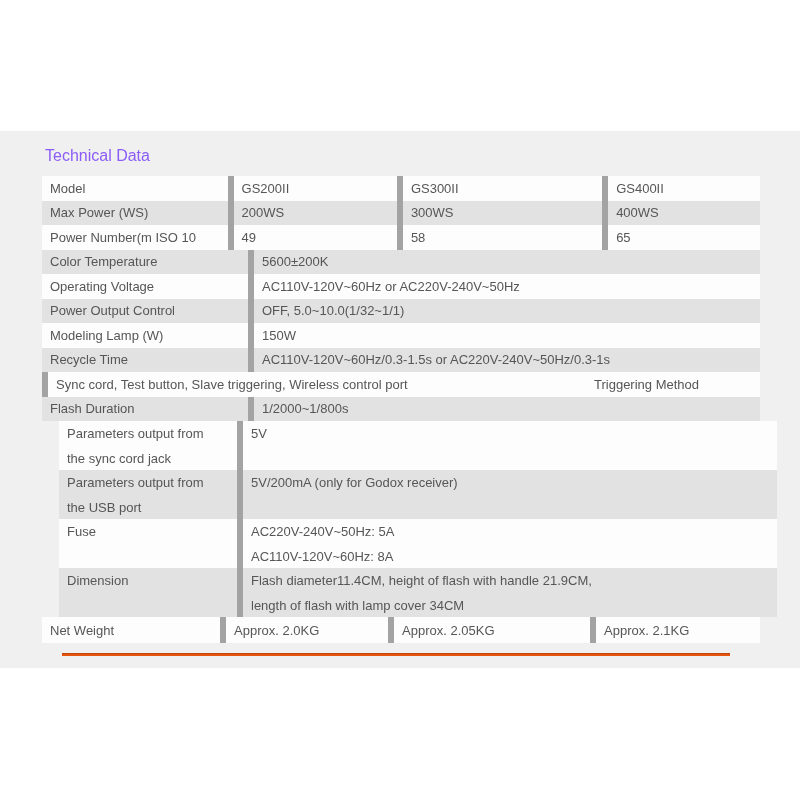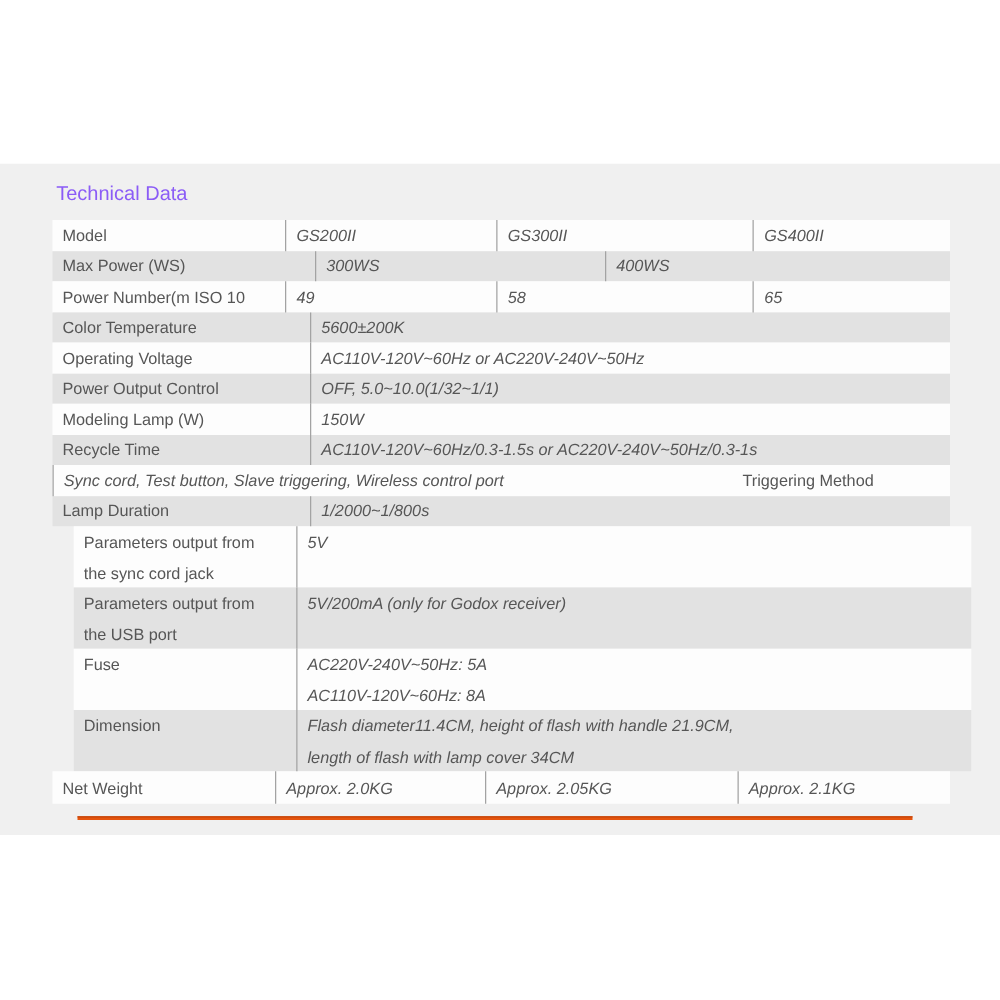--- a/index.html
+++ b/index.html
@@ -15,21 +15,21 @@
   .row { display: flex; width: 718px; }
   .row.h1 { height: 24.5px; gap: 32px; }
   .row.h2 { height: 49px; margin-left: 17px; }
   .row.hlast { height: 26px; }
   .row.white { background: #fdfdfd; }
   .row.gray  { background: #e2e2e2; }
 
   .c { padding-left: 8px; display: flex; align-items: center; overflow: hidden; white-space: nowrap; }
   .c.top { align-items: flex-start; }
   .c.top .ln { display: block; line-height: 25px; }
-  .vline { border-left: 1px solid #a3a3a3; font-style: italic; }
+  .vline { border-left: 6px solid #a3a3a3; }
 
   
   .col-label { width: 178px; }
   .a1 { width: 158px; } .a2 { width: 200px; } .a3 { width: 182px; }
   
   .b1 { width: 168px; } .b2 { width: 202px; } .b3 { width: 170px; }
   
   .col-val { width: 524px; }
 
   .accent-rule { position: absolute; left: 62px; top: 653px; width: 668px; height: 3px; background: #e5540d; border-top: 1px solid #c1440a; }
@@ -45,20 +45,21 @@
 
   <div class="row h1 white">
     <div class="c col-label">Model</div>
     <div class="c a1 vline">GS200II</div>
     <div class="c a2 vline">GS300II</div>
     <div class="c a3 vline">GS400II</div>
   </div>
 
   <div class="row h1 gray">
     <div class="c col-label">Max Power (WS)</div>
+    <div class="c a1 vline">200WS</div>
     <div class="c a2 vline">300WS</div>
     <div class="c a3 vline">400WS</div>
   </div>
 
   <div class="row h1 white">
     <div class="c col-label">Power Number(m ISO 100)</div>
     <div class="c a1 vline">49</div>
     <div class="c a2 vline">58</div>
     <div class="c a3 vline">65</div>
   </div>
@@ -87,21 +88,21 @@
     <div class="c col-label">Recycle Time</div>
     <div class="c col-val vline">AC110V-120V~60Hz/0.3-1.5s or AC220V-240V~50Hz/0.3-1s</div>
   </div>
 
   <div class="row h1 white">
     <div class="c col-val vline">Sync cord, Test button, Slave triggering, Wireless control port</div>
     <div class="c col-label">Triggering Method</div>
   </div>
 
   <div class="row h1 gray">
-    <div class="c col-label">Lamp Duration</div>
+    <div class="c col-label">Flash Duration</div>
     <div class="c col-val vline">1/2000~1/800s</div>
   </div>
 
   <div class="row h2 white">
     <div class="c col-label top">
       <span>
           <span class="ln">Parameters output from</span>
           <span class="ln">the sync cord jack</span>
         </span>
     </div>

